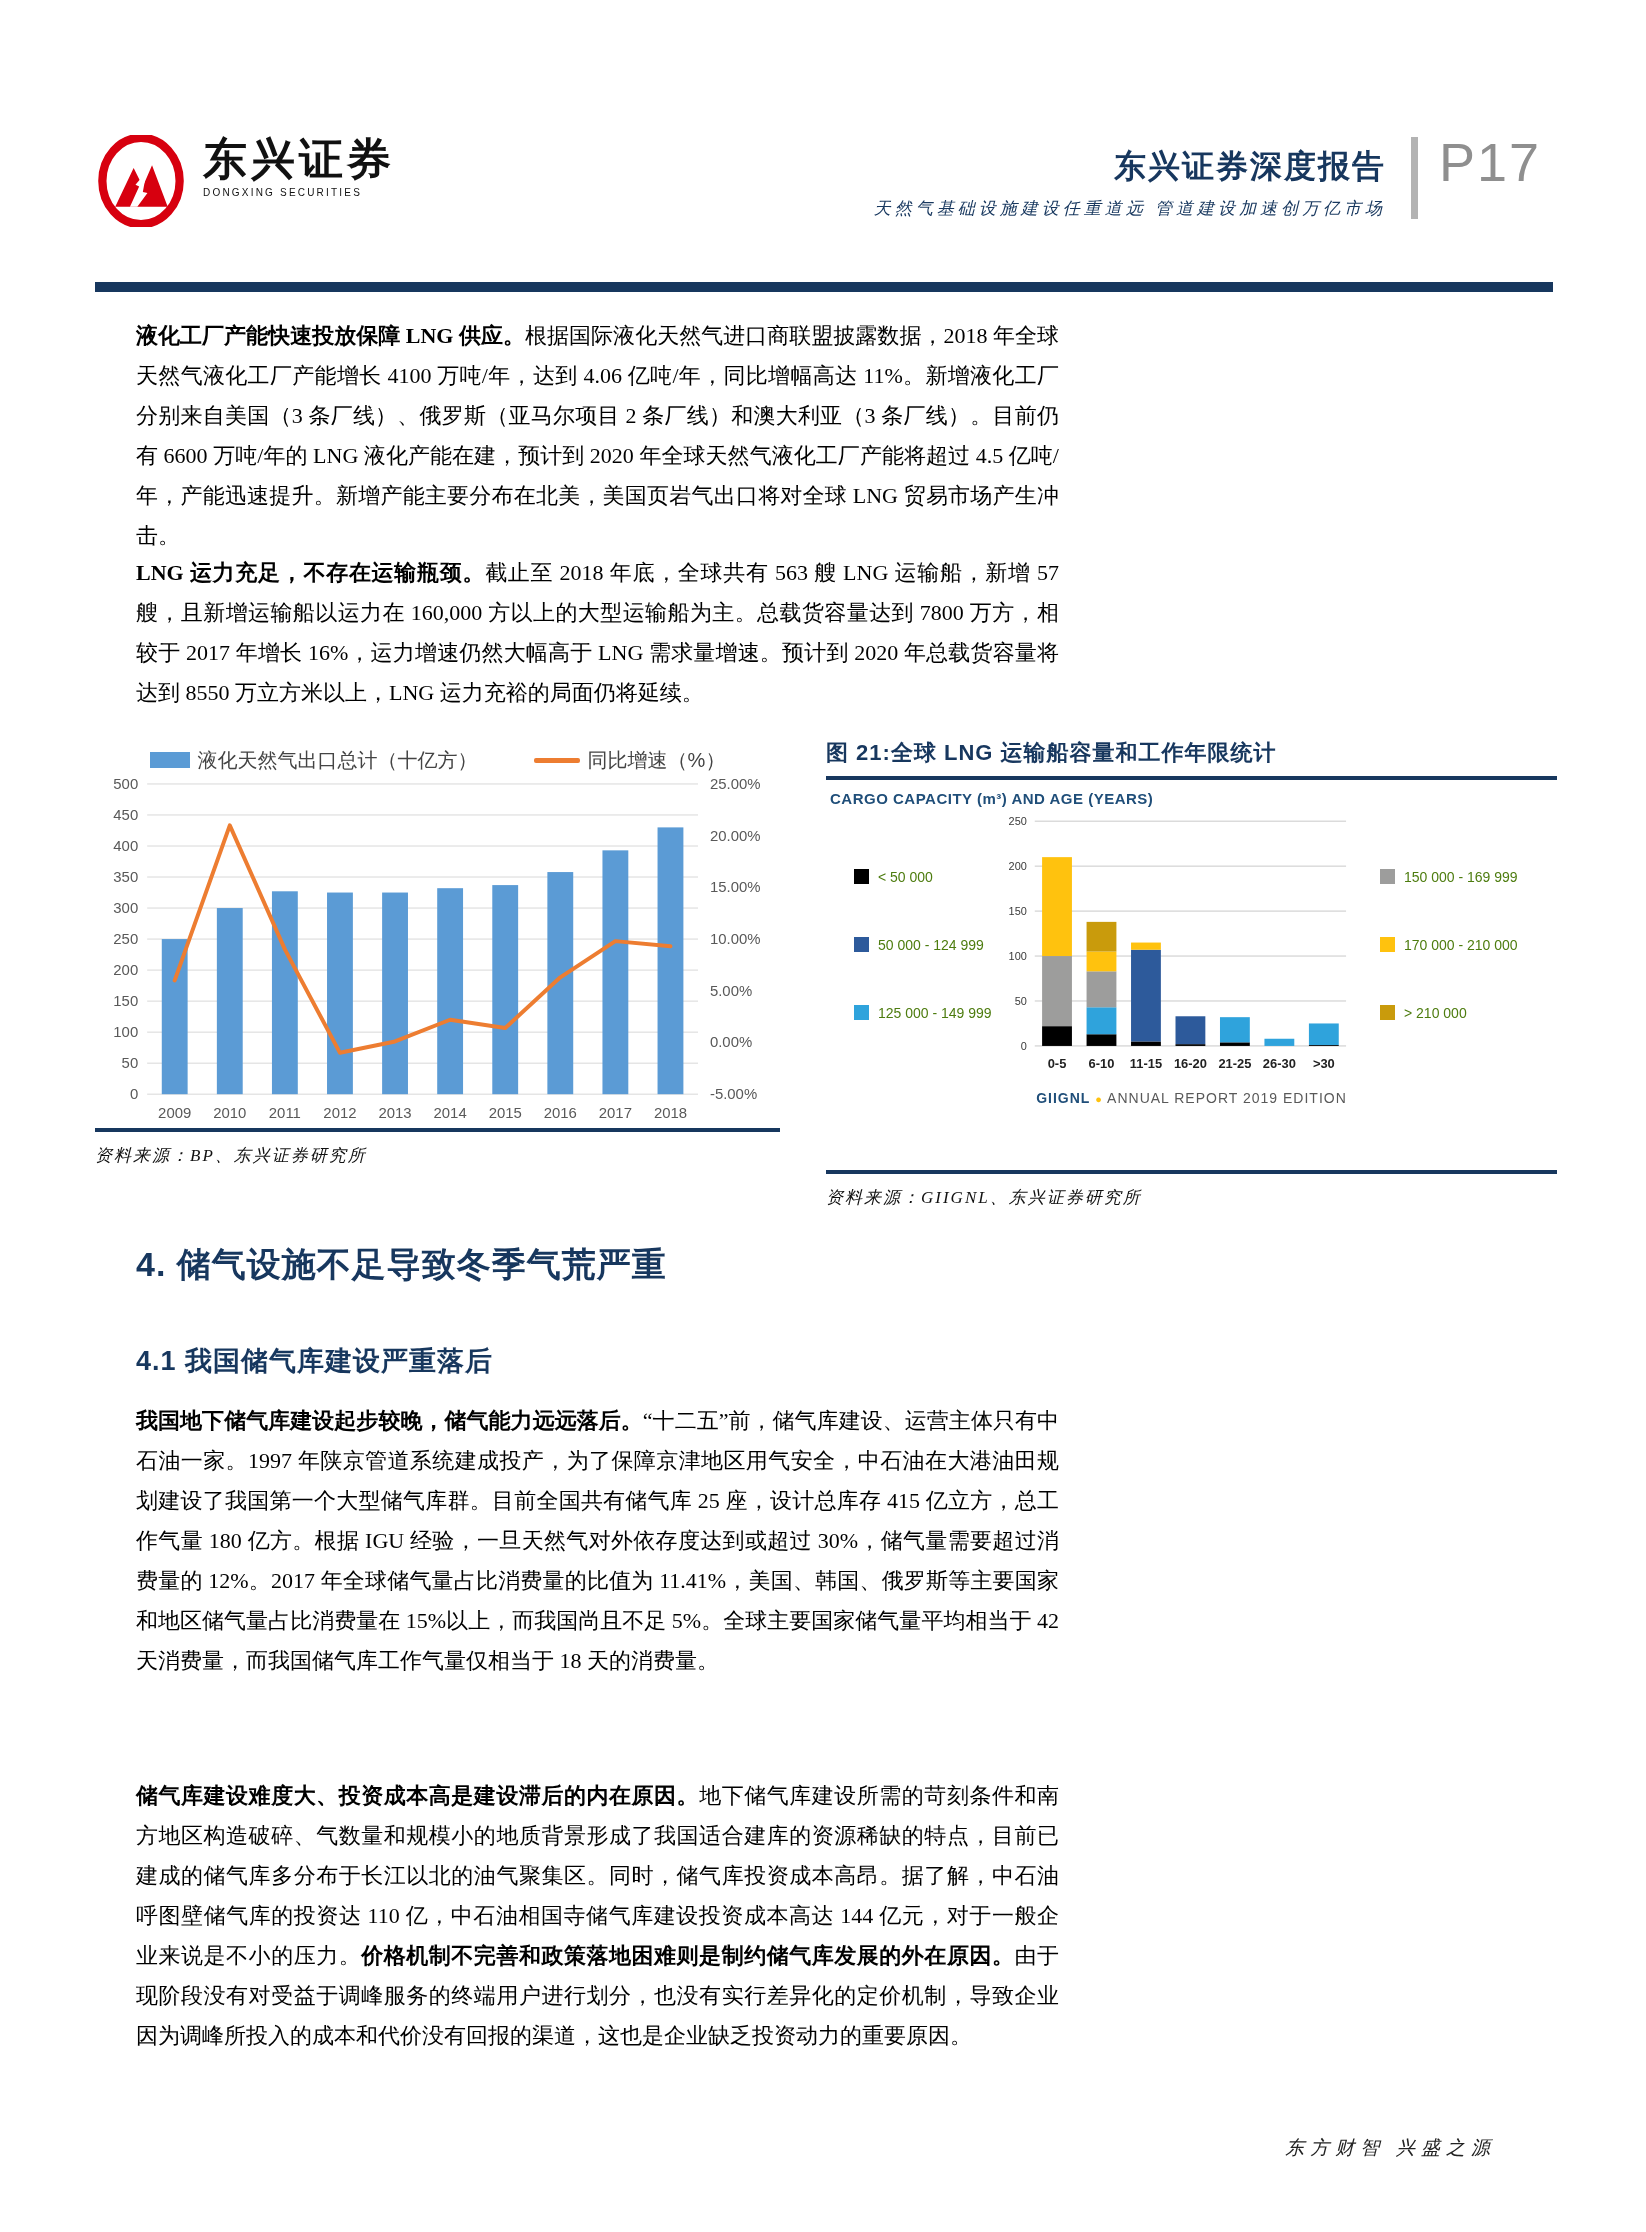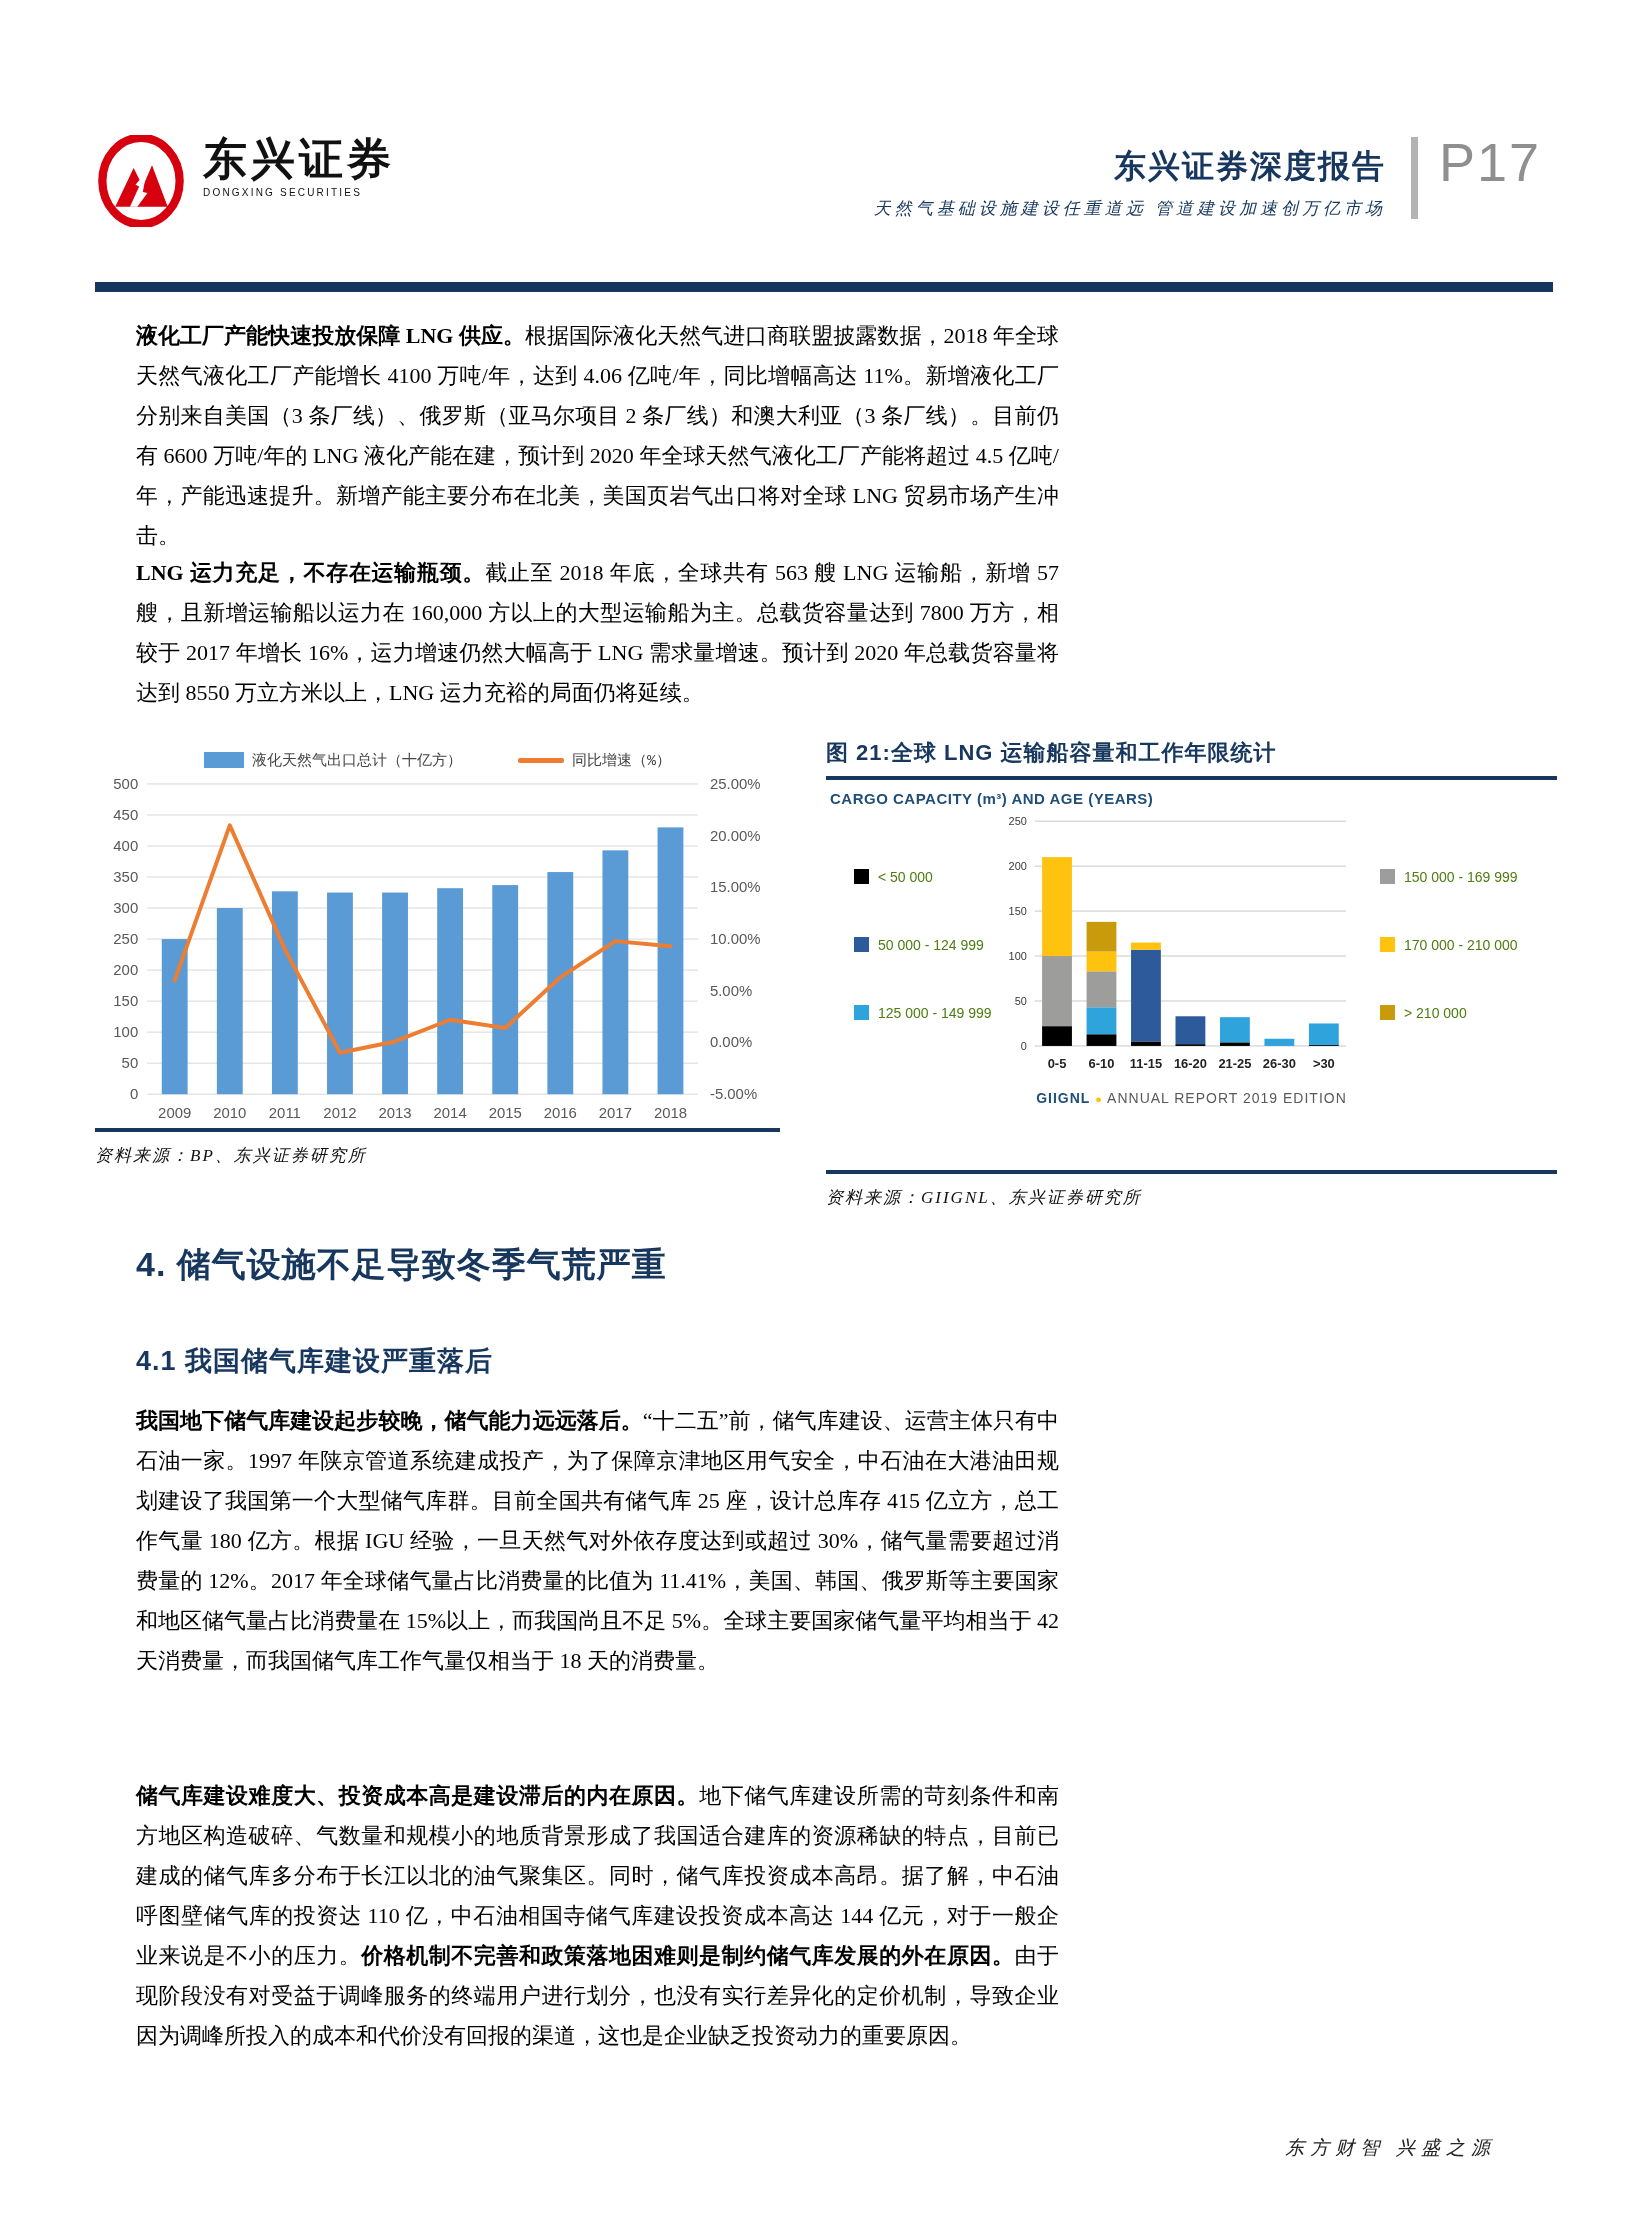--- a/index.html
+++ b/index.html
@@ -60,21 +60,21 @@
   }
   .fig-content { height:390px; padding-top:6px; position:relative; }
   .fig-bottom-rule { border-top:4px solid #17375E; }
   .fig-source {
     padding-top:12px; font-size:17px; font-style:italic; color:#111;
     font-family:"Liberation Serif", serif; letter-spacing:2px;
   }
 
   
   .fig20-legend { display:flex; justify-content:center; gap:56px; align-items:center; height:32px; }
-  .fig20-legend .item { display:flex; align-items:center; gap:8px; font-size:15px; color:#444;font-family:Liberation Mono, monospace; }
+  .fig20-legend .item { display:flex; align-items:center; gap:8px; font-size:20px; color:#444; }
   .swatch-bar { width:40px; height:16px; }
   .swatch-line { width:46px; height:5px; border-radius:2px; }
 
   
   .fig21-heading { font-size:15px; font-weight:bold; color:#1F4E79; letter-spacing:0.5px; margin:4px 0 2px 4px; }
   .fig21-row { display:flex; align-items:center; }
   .fig21-legend { display:flex; flex-direction:column; gap:52px; }
   .fig21-legend .item { display:flex; align-items:center; gap:9px; font-size:14px; color:#4d7c0f; white-space:nowrap; }
   .fig21-legend .sq { width:15px; height:15px; flex:0 0 auto; }
   .legend-left  { width:169px; padding-left:28px; }

